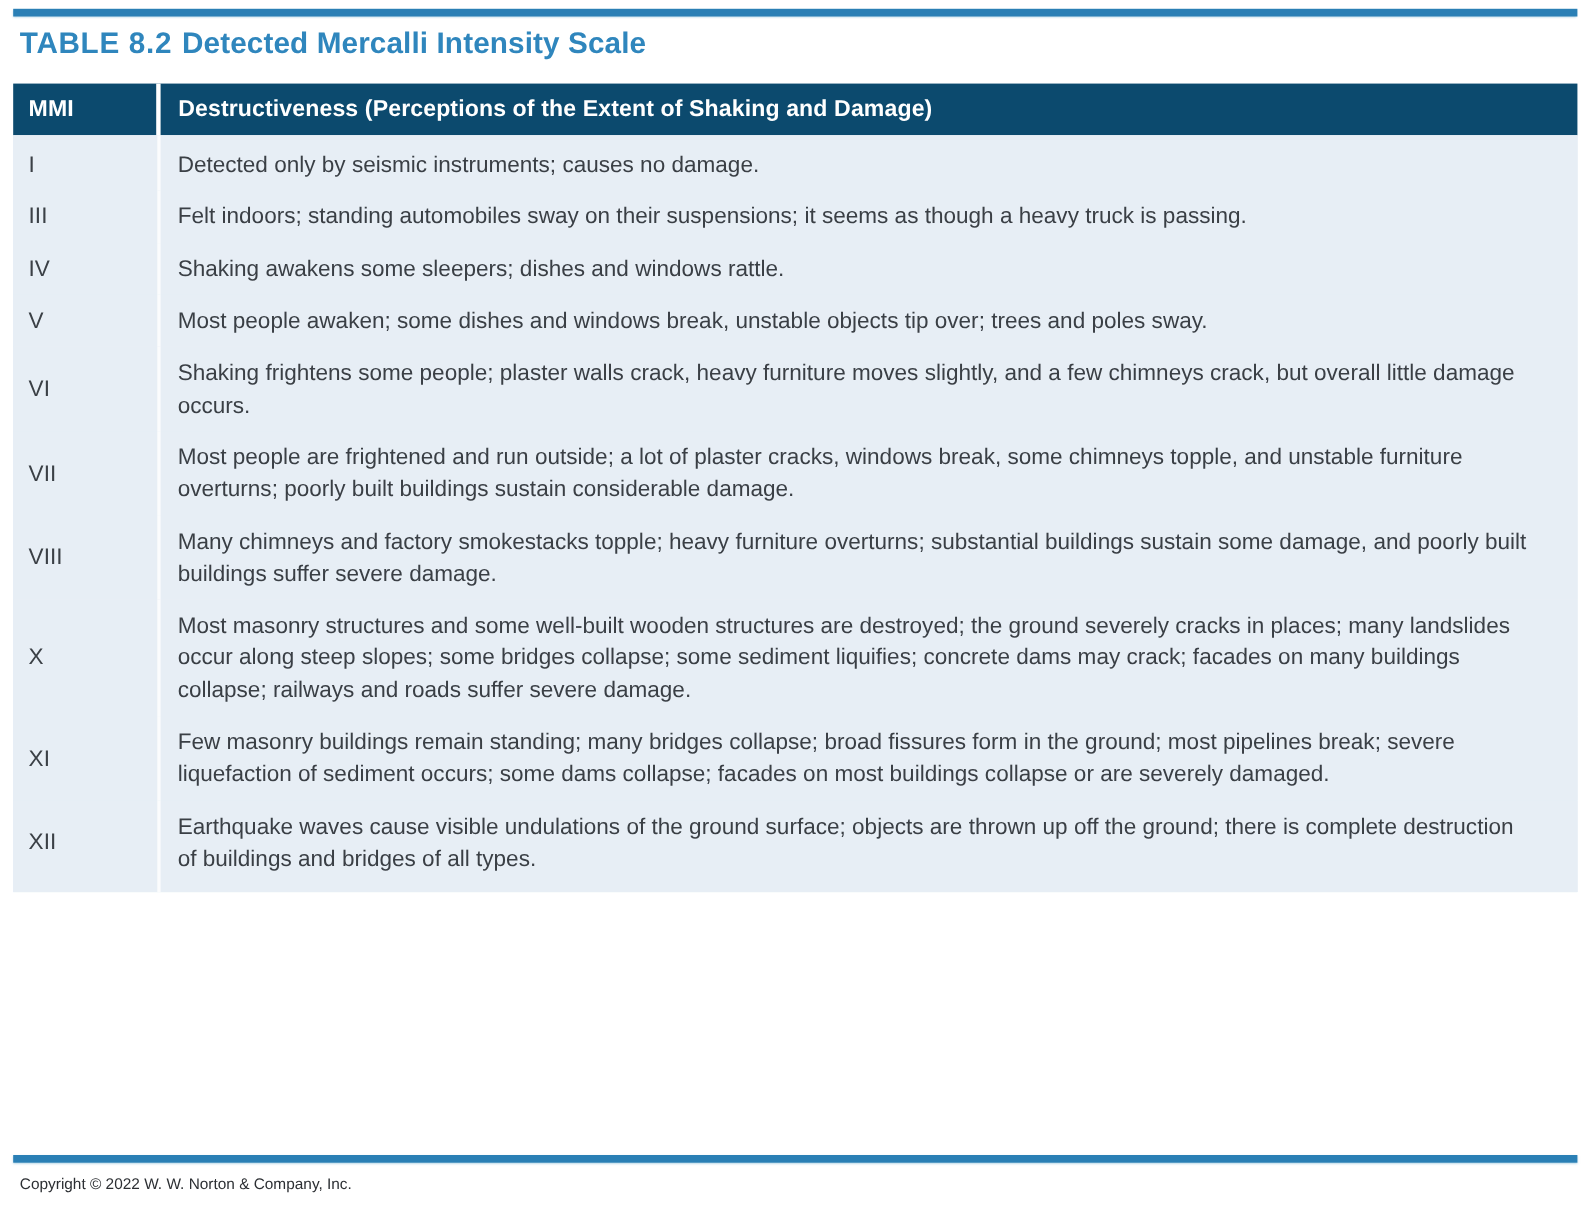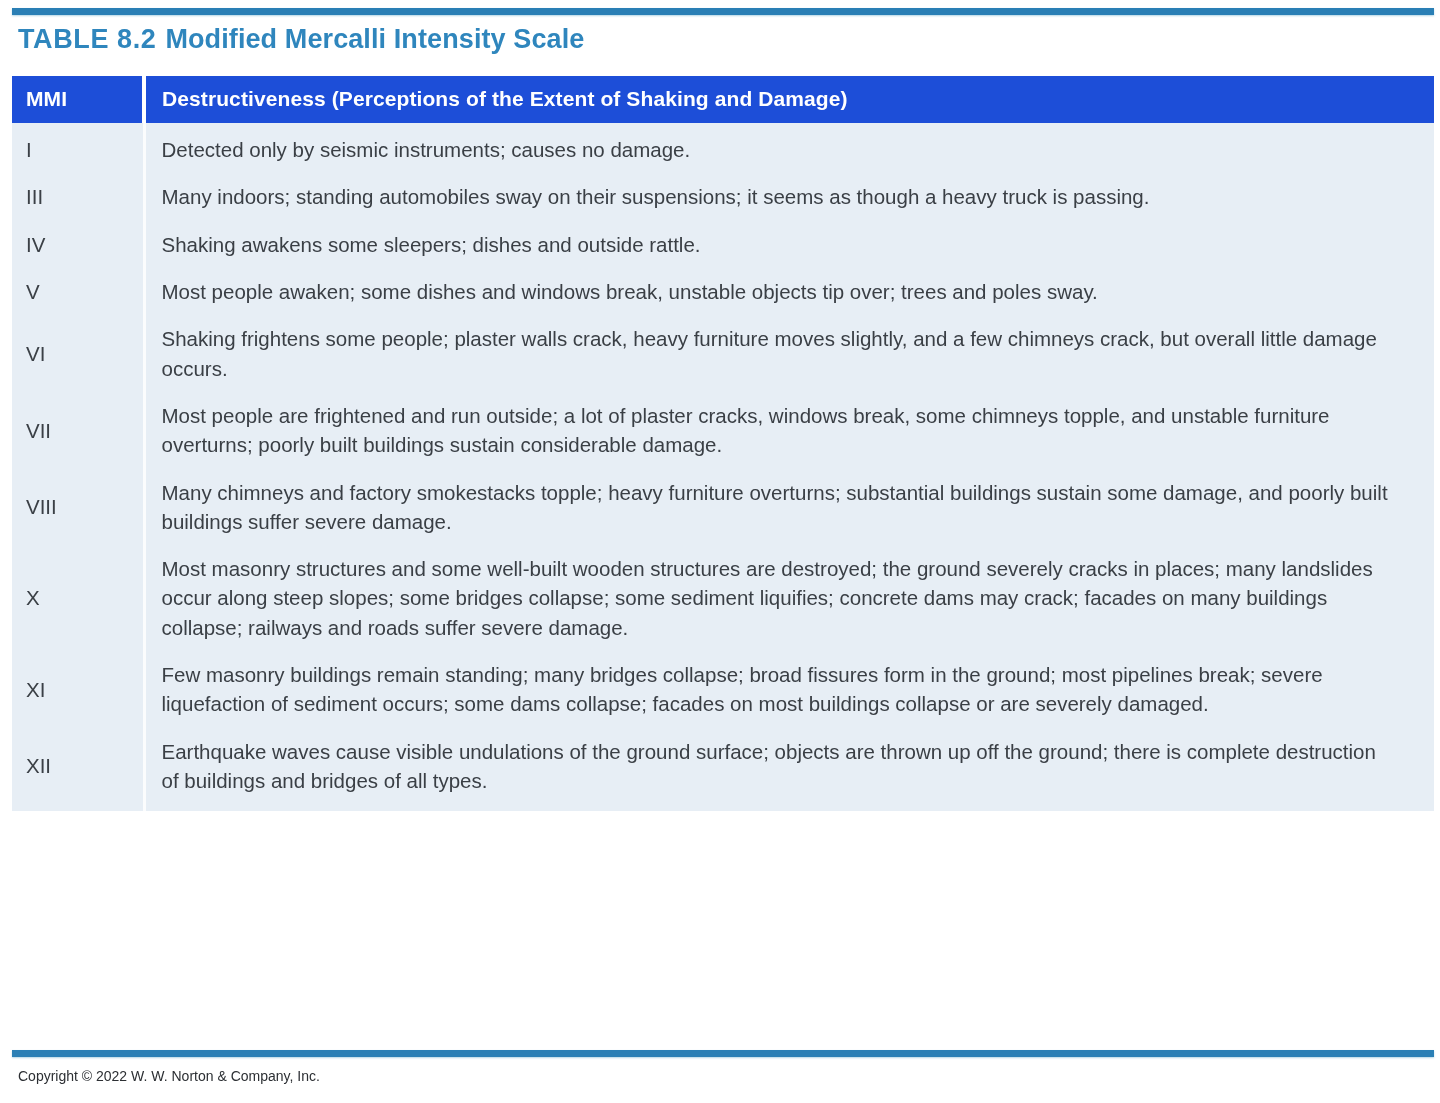--- a/index.html
+++ b/index.html
@@ -59,21 +59,21 @@
   }
   table.mmi {
     border-collapse: collapse;
     width: 100%;
     table-layout: fixed;
     background: #e8eff5;
   }
   table.mmi col.c-mmi { width: 132px; }
 
   thead th {
-    background: #1d4ed8;
+    background: #0c4a6e;
     color: #ffffff;
     font-size: 21px;
     font-weight: bold;
     text-align: left;
     padding: 11px 0 12px 12px;
     vertical-align: middle;
     letter-spacing: 0.1px;
     height: 46px;
     box-sizing: border-box;
   }
@@ -119,21 +119,21 @@
   }
 </style>
 </head>
 <body>
 
 <div class="figure">
 
   <div class="rule top"></div>
 
   <div class="caption">
-    <span class="cap-num">TABLE 8.2</span><span class="cap-gap"></span><span>Modified Mercalli Intensity Scale</span>
+    <span class="cap-num">TABLE 8.2</span><span class="cap-gap"></span><span>Detected Mercalli Intensity Scale</span>
   </div>
 
   <div class="tbl-wrap">
     <table class="mmi">
       <colgroup>
         <col class="c-mmi">
         <col class="c-desc">
       </colgroup>
       <thead>
         <tr>
@@ -141,25 +141,25 @@
           <th class="th-desc">Destructiveness (Perceptions of the Extent of Shaking and Damage)</th>
         </tr>
       </thead>
       <tbody>
         <tr>
           <td class="c-num">I</td>
           <td class="c-txt">Detected only by seismic instruments; causes no damage.</td>
         </tr>
         <tr>
           <td class="c-num">III</td>
-          <td class="c-txt">Many indoors; standing automobiles sway on their suspensions; it seems as though a heavy truck is passing.</td>
+          <td class="c-txt">Felt indoors; standing automobiles sway on their suspensions; it seems as though a heavy truck is passing.</td>
         </tr>
         <tr>
           <td class="c-num">IV</td>
-          <td class="c-txt">Shaking awakens some sleepers; dishes and outside rattle.</td>
+          <td class="c-txt">Shaking awakens some sleepers; dishes and windows rattle.</td>
         </tr>
         <tr>
           <td class="c-num">V</td>
           <td class="c-txt">Most people awaken; some dishes and windows break, unstable objects tip over; trees and poles sway.</td>
         </tr>
         <tr>
           <td class="c-num">VI</td>
           <td class="c-txt">Shaking frightens some people; plaster walls crack, heavy furniture moves slightly, and a few chimneys crack, but overall little damage occurs.</td>
         </tr>
         <tr>

